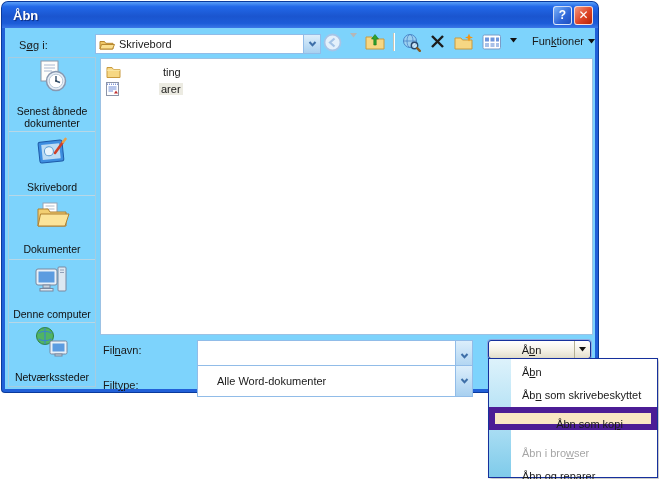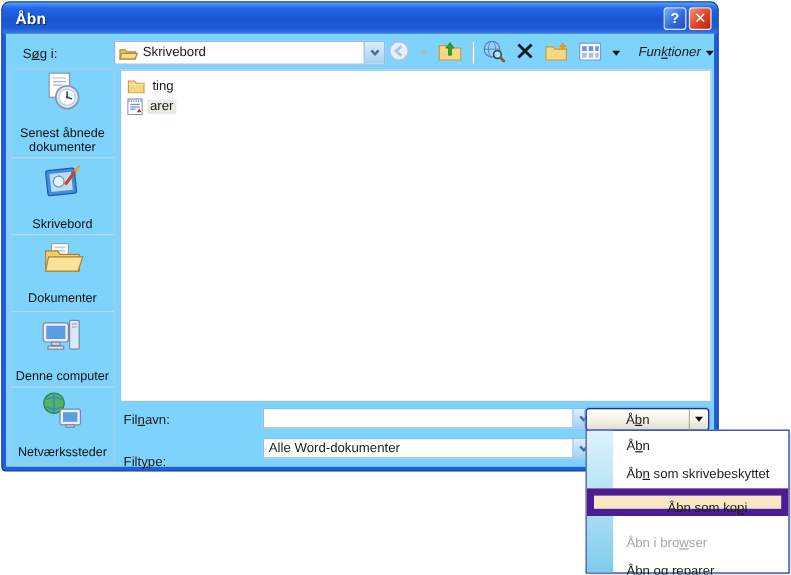--- a/index.html
+++ b/index.html
@@ -24,45 +24,45 @@
 
   .client { position:absolute; left:3px; top:26px; width:590px; height:361px; background:#7dd3fc; }
 
   
   .look-in-label { position:absolute; left:14px; top:11px; }
   .combo { background:#fff; border:1px solid #91BCE8; display:flex; align-items:center; }
   .look-in-combo { position:absolute; left:90px; top:6px; width:226px; height:20px; padding-left:3px; gap:4px; }
   .combo-arrow { margin-left:auto; width:17px; align-self:stretch;
                  background:linear-gradient(180deg,#DCEEFB,#A8D0F0);
                  border-left:1px solid #91BCE8; display:flex; align-items:center; justify-content:center; }
-  .toolbar-icons { position:absolute; left:318px; top:5px; height:22px; display:flex; align-items:center; gap:8px;font-style:italic; }
+  .toolbar-icons { position:absolute; left:318px; top:5px; height:22px; display:flex; align-items:flex-start; gap:8px; }
   .tool-sep { width:1px; height:18px; background:#C9C5B2; box-shadow:1px 0 0 #fff; }
   .tools-menu { display:flex; align-items:center; gap:4px; padding:2px 3px; margin-left:4px; }
   .disabled-ico { opacity:.95; }
 
   
   .places { position:absolute; left:3px; top:29px; width:88px; height:330px;
             border:1px solid #A6CCE0; display:flex; flex-direction:column; }
   .place { flex:1; border-bottom:1px solid #B7D7E6; display:flex; flex-direction:column;
            align-items:center; justify-content:center; gap:13px; padding:2px; }
   .place:last-child { border-bottom:none; }
   .place-label { text-align:center; line-height:12px; font-size:10.5px; color:#101010; }
 
   
   .filelist { position:absolute; left:95px; top:30px; width:493px; height:277px;
               background:#fff; border:1px solid #9CC2E4; padding:4px 3px; }
   .file-row { display:flex; align-items:center; gap:4px; height:17px; padding-left:2px; }
-  .file-label { padding:0 2px; }
+  .file-label { padding:0 2px;margin-left:36px; }
   .file-label.hint-sel { background:#ECEBE2; }
 
   
   .field-label { position:absolute; left:98px; }
   .filename-label { top:316px; }
   .filetype-label { top:351px; }
-  .field-combo { position:absolute; left:214px; width:276px; height:17px; padding-left:4px; }
+  .field-combo { position:absolute; left:192px; width:276px; height:32px; padding-left:19px; }
   .filename-combo { top:312px; }
   .filetype-combo { top:337px; }
   .field-combo input { flex:1; border:none; outline:none; font:inherit; background:transparent; height:100%; }
 
   
   .open-btn { position:absolute; left:483px; top:312px; width:103px; height:19px;
               border:1px solid #16309C; border-radius:3px;
               background:linear-gradient(180deg,#FFFFFF 0%,#F4F1E6 55%,#E2DECB 100%);
               box-shadow:0 0 0 1px #8FA8DE; display:flex; align-items:stretch; }
   .open-btn-main { flex:1; display:flex; align-items:center; justify-content:center; }

